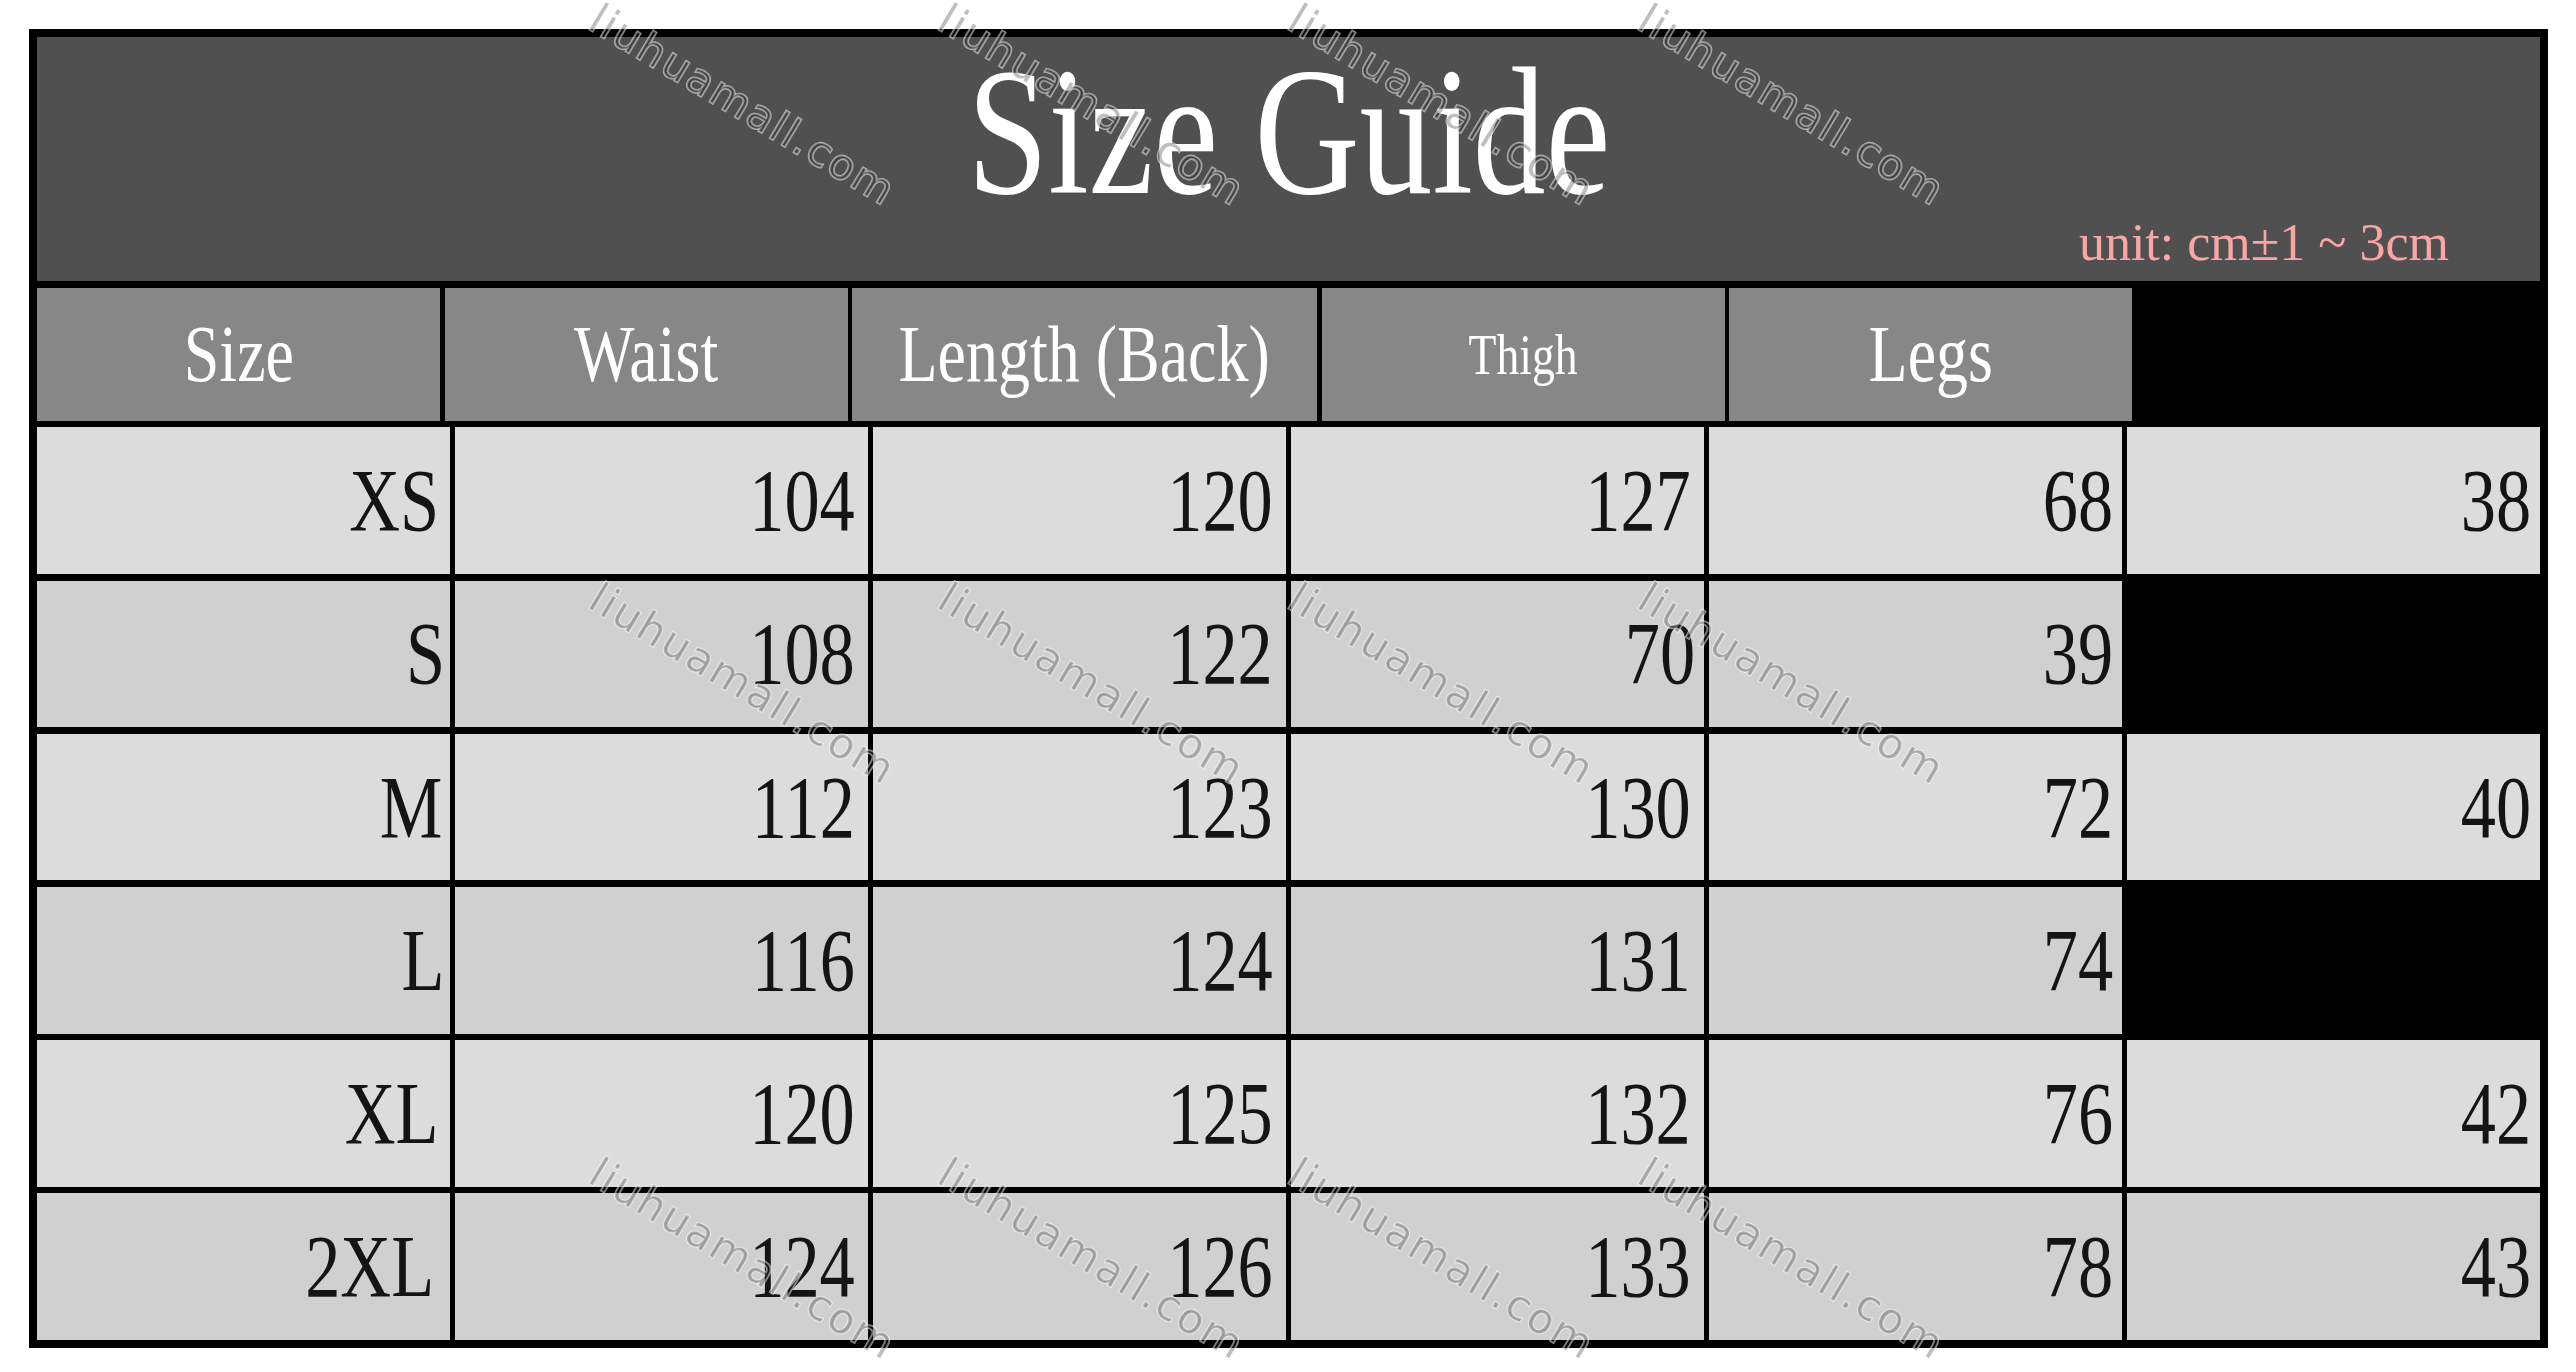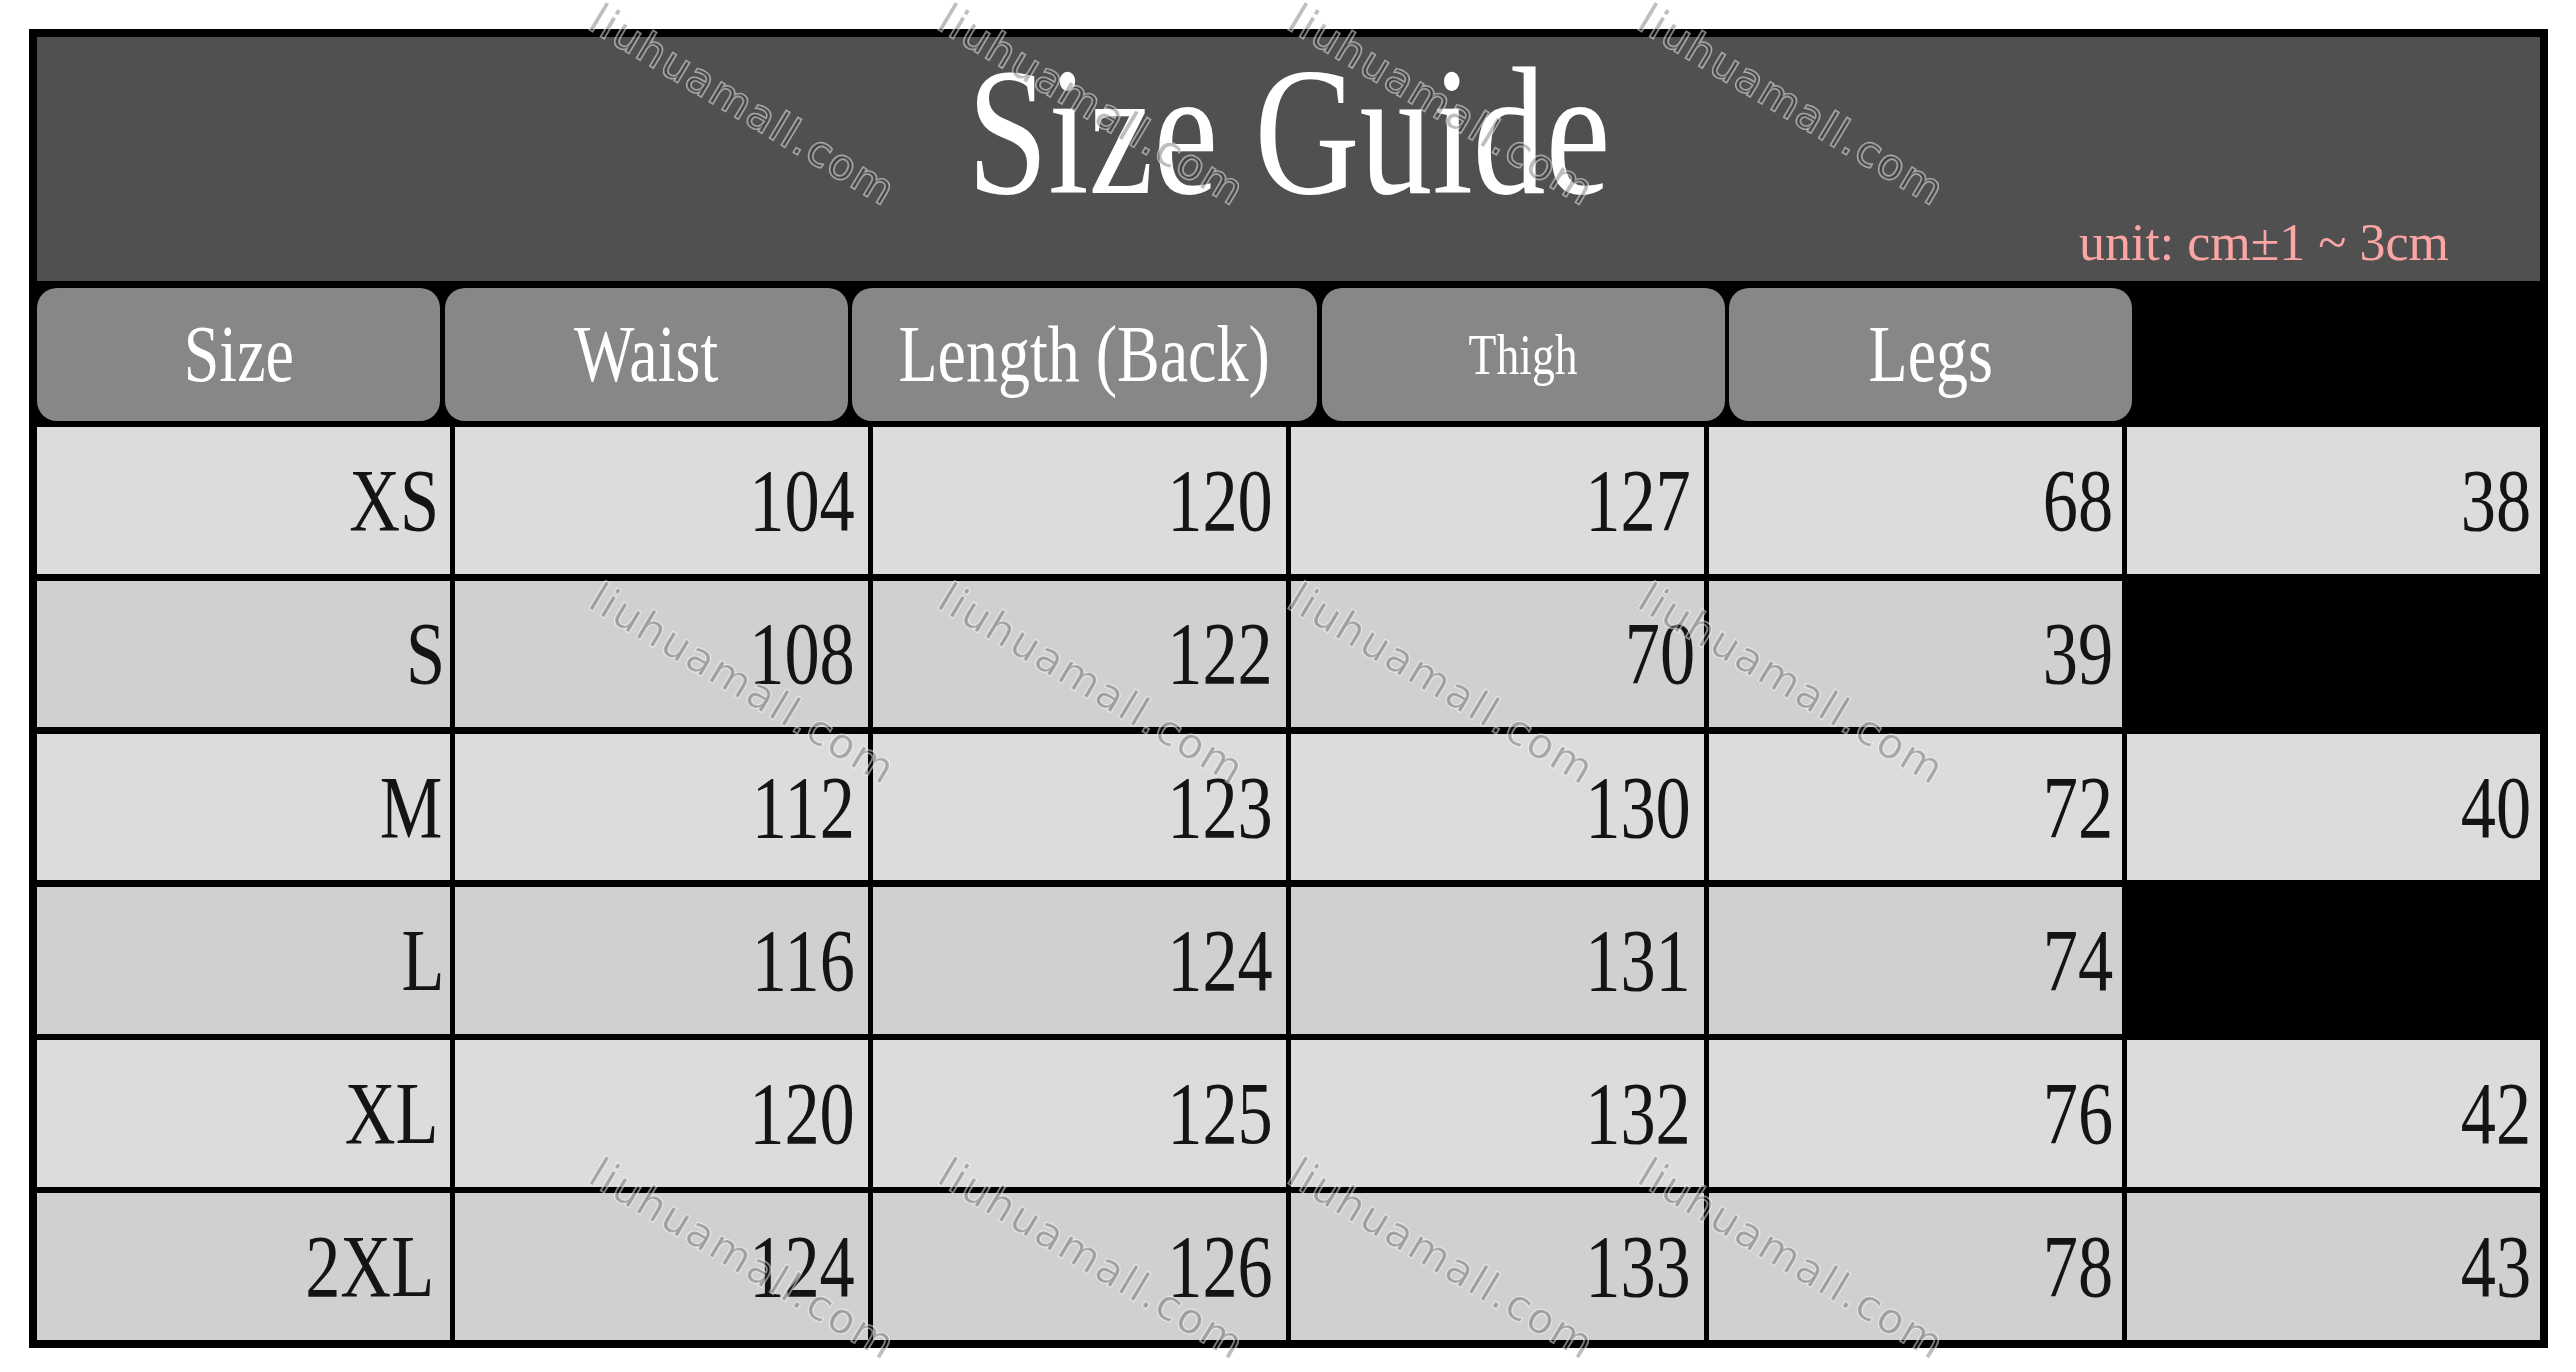--- a/index.html
+++ b/index.html
@@ -53,21 +53,21 @@
   .cond{ display:inline-block; transform:scaleX(0.8); transform-origin:center center; white-space:nowrap; }
   .header-row{
     height:133px; flex:none;
     display:grid; grid-template-columns:repeat(6,1fr);
     gap:4.8px; background:var(--grid-line);
   }
   .hcell{
     background:var(--header-bg);
     color:var(--header-text);
     font-size:80px;
-    display:flex; align-items:center; justify-content:center;border-radius:20px;
+    display:flex; align-items:center; justify-content:center;
   }
   .hcell:nth-child(4){ font-size:57px; }
   .data-row{
     flex:1;
     display:grid; grid-template-columns:repeat(6,1fr);
     gap:4.8px; background:var(--grid-line);
   }
   .dcell{
     background:var(--row-light-bg);
     color:var(--cell-text);

